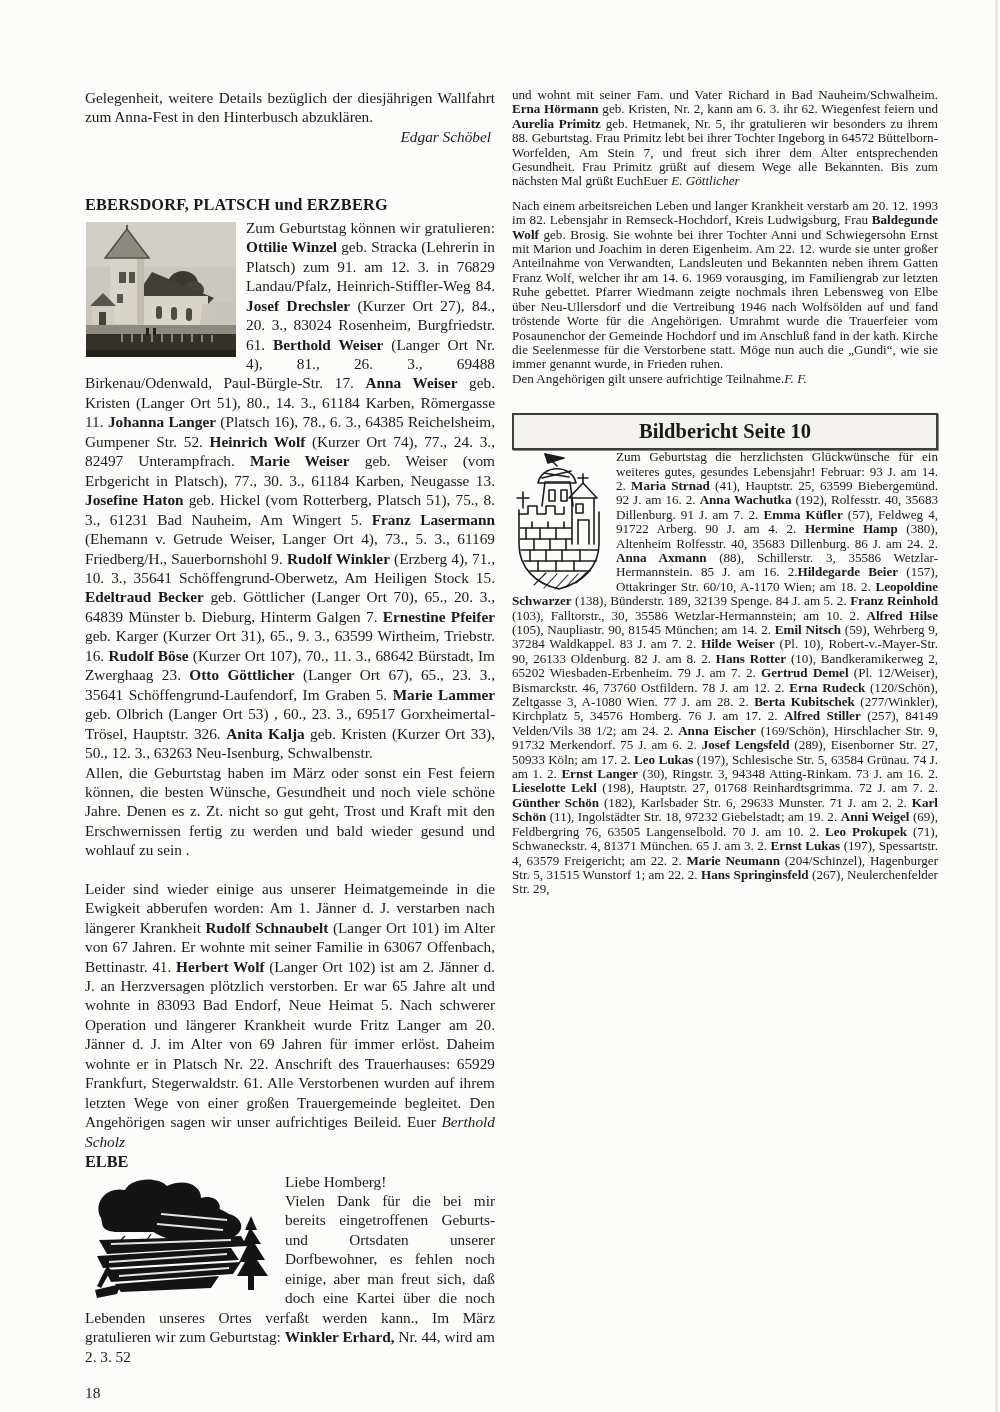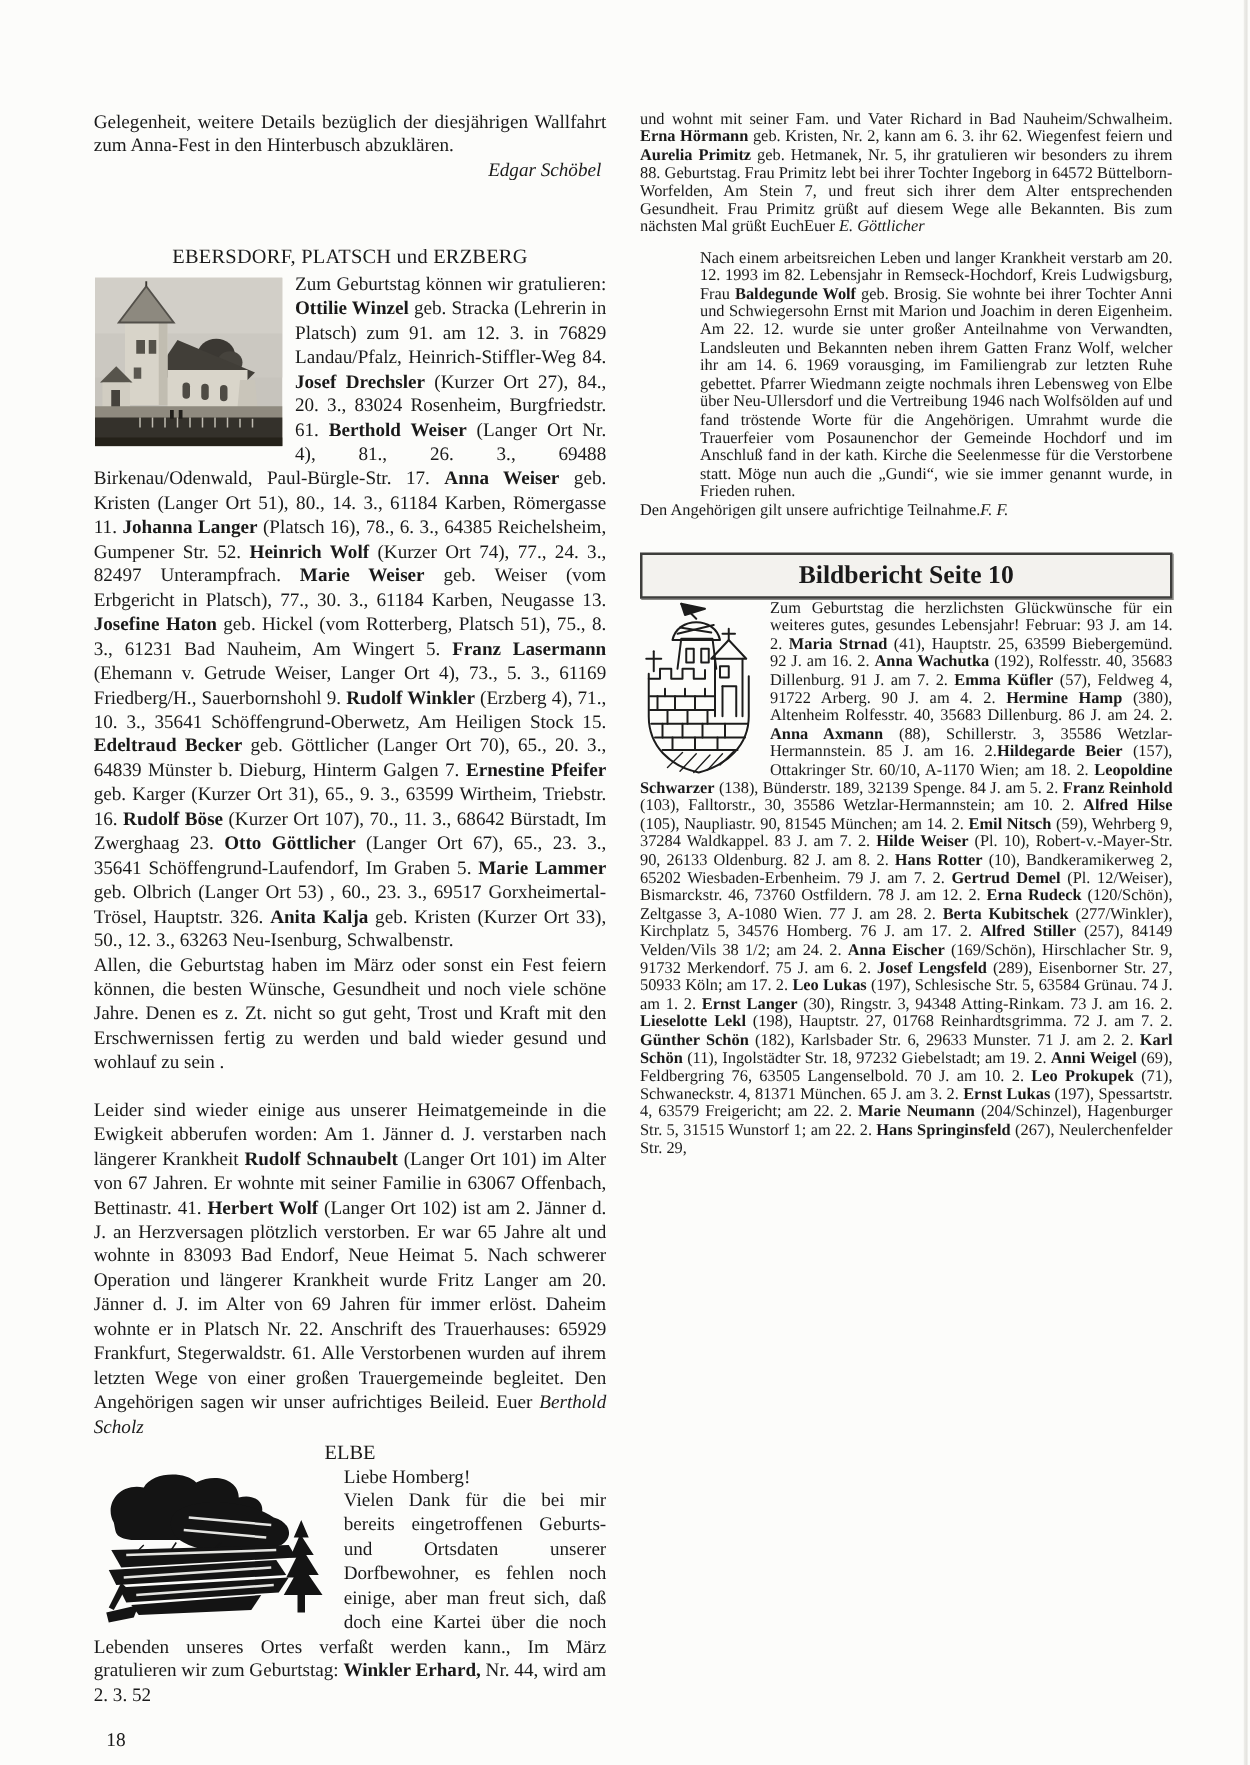--- a/index.html
+++ b/index.html
@@ -5,35 +5,35 @@
   html,body{margin:0;padding:0;}
   body{
     width:1000px;height:1412px;position:relative;overflow:hidden;
     background:#fcfcfa;color:#1a1a1a;
     font-family:"Liberation Serif","DejaVu Serif",serif;
     -webkit-font-smoothing:antialiased;
   }
   .page-edge{position:absolute;top:0;right:2px;width:3px;height:100%;
     background:linear-gradient(to right,#e9e8e4,#d6d5d0);opacity:.7;}
   .col{position:absolute;top:88px;text-align:justify;hyphens:auto;-webkit-hyphens:auto;}
-  .col-left{left:75px;width:410px;font-size:15.3px;line-height:19.45px;}
+  .col-left{left:85px;width:410px;font-size:15.3px;line-height:19.45px;}
   .col-right{left:512px;width:426px;font-size:13.1px;line-height:14.4px;}
   .sig-right{text-align:right;font-style:italic;padding-right:4px;}
-  .heading{font-weight:normal;text-align:center;hyphens:none;}
+  .heading{font-weight:bold;text-align:left;hyphens:none;}
   .heading-ebersdorf{font-size:16.3px;margin-top:49px;margin-bottom:3px;letter-spacing:.2px;}
   .heading-elbe{font-size:16.3px;margin-top:1px;}
   .heading-frankstadt{font-size:14.6px;margin-top:52px;margin-bottom:1px;letter-spacing:.3px;}
   .fig{float:left;}
   .fig-church{width:150px;height:135px;margin:4px 10px 2px 1px;}
   .fig-trees{width:182px;height:131px;margin:2px 12px 0 6px;}
   .fig-castle{width:94px;height:142px;margin:2px 10px 0 0;}
   .fig svg{display:block;width:100%;height:100%;}
   .par{margin:0;}
   .par-gap{margin-top:19px;}
-  .par-gap-sm{margin-top:10px;margin-left:48px;}
+  .par-gap-sm{margin-top:10px;}
   .cond-line{display:flex;justify-content:flex-start;}
   .cond-line .fi{font-style:italic;padding-right:4px;}
   .banner{
     margin-top:27px;height:33px;border:2px solid #3d3d3b;
     background:#f3f2ee;box-shadow:1px 1px 0 #8a8a86;
     text-align:center;font-weight:bold;
     font-size:20.5px;line-height:33px;hyphens:none;
   }
   .salutation{text-align:left;}
   .page-number{position:absolute;left:85px;top:1384px;font-size:15.5px;}

